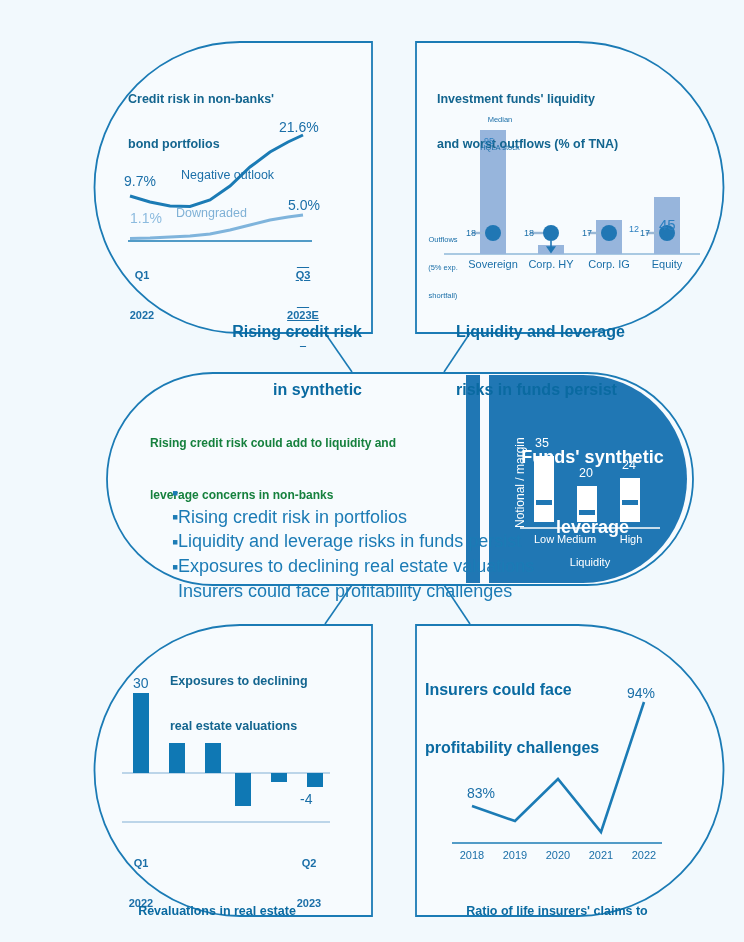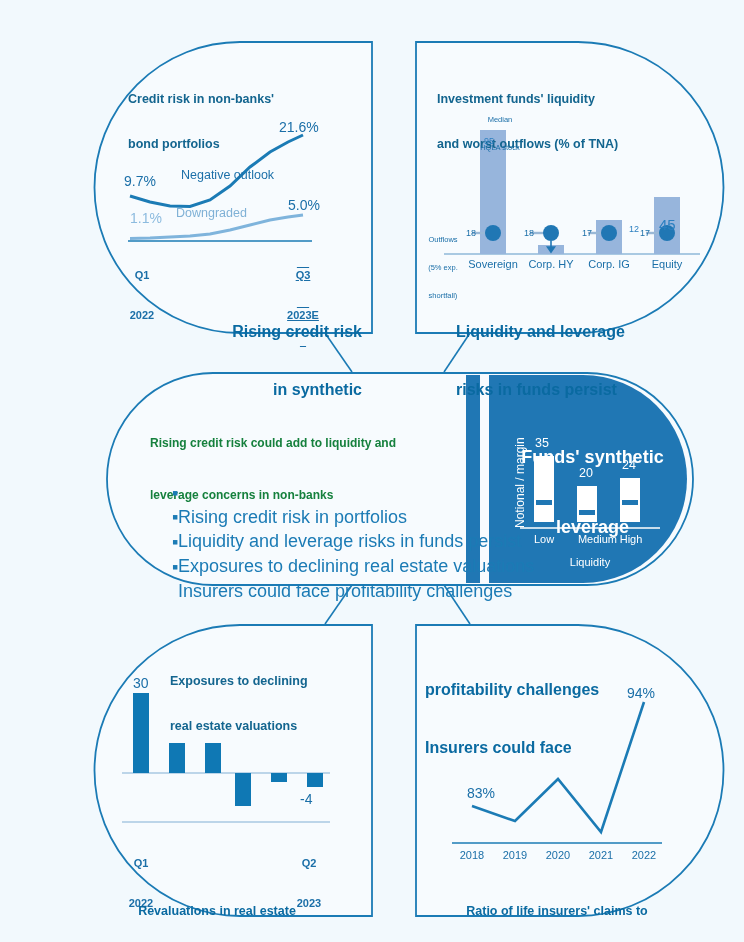--- a/index.html
+++ b/index.html
@@ -261,21 +261,21 @@
 
   <div class="txt panel-dark-title" style="left:520px; top:399px; width:145px;">
     <div>Funds' synthetic</div>
     <div>leverage</div>
   </div>
   <div class="txt vertical-lbl" style="left:513px; top:528px;">Notional / margin</div>
   <div class="txt panel-dark-val" style="left:535px; top:436px;">35</div>
   <div class="txt panel-dark-val" style="left:579px; top:466px;">20</div>
   <div class="txt panel-dark-val" style="left:622px; top:458px;">24</div>
   <div class="txt panel-dark-lbl" style="left:514px; top:533px; width:60px; text-align:center;">Low</div>
-  <div class="txt panel-dark-lbl" style="left:557px; top:533px; width:60px; text-align:right;">Medium</div>
+  <div class="txt panel-dark-lbl" style="left:557px; top:533px; width:60px; text-align:left;">Medium</div>
   <div class="txt panel-dark-lbl" style="left:601px; top:533px; width:60px; text-align:center;">High</div>
   <div class="txt panel-dark-lbl" style="left:530px; top:556px; width:120px; text-align:center;">Liquidity</div>
 
   <div class="txt head-bold" style="left:170px; top:644px; width:200px; ">
     <div>Exposures to declining</div>
     <div>real estate valuations</div>
   </div>
   <div class="txt val-lbl" style="left:133px; top:675px;">30</div>
   <div class="txt val-lbl" style="left:300px; top:791px;">-4</div>
   <div class="txt axis-lbl" style="left:122px; top:831px; width:38px; font-weight:bold;">
@@ -285,22 +285,22 @@
   <div class="txt axis-lbl" style="left:290px; top:831px; width:38px; font-weight:bold;">
     <div>Q2</div>
     <div>2023</div>
   </div>
   <div class="txt bubble-title" style="left:102px; top:874px; width:230px; text-align:center; font-size:12.5px;">
     <div>Revaluations in real estate</div>
     
   </div>
 
   <div class="txt bubble-title" style="left:425px; top:642px; width:230px;">
+    <div>Insurers could face</div>
     <div>profitability challenges</div>
-    <div>Insurers could face</div>
   </div>
   <div class="txt val-lbl" style="left:467px; top:785px;">83%</div>
   <div class="txt val-lbl" style="left:627px; top:685px;">94%</div>
   <div class="txt axis-lbl" style="left:452px; top:849px; width:40px;">2018</div>
   <div class="txt axis-lbl" style="left:495px; top:849px; width:40px;">2019</div>
   <div class="txt axis-lbl" style="left:538px; top:849px; width:40px;">2020</div>
   <div class="txt axis-lbl" style="left:581px; top:849px; width:40px;">2021</div>
   <div class="txt axis-lbl" style="left:624px; top:849px; width:40px;">2022</div>
   <div class="txt bubble-title" style="left:442px; top:874px; width:230px; text-align:center; font-size:12.5px;">
     <div>Ratio of life insurers' claims to</div>

